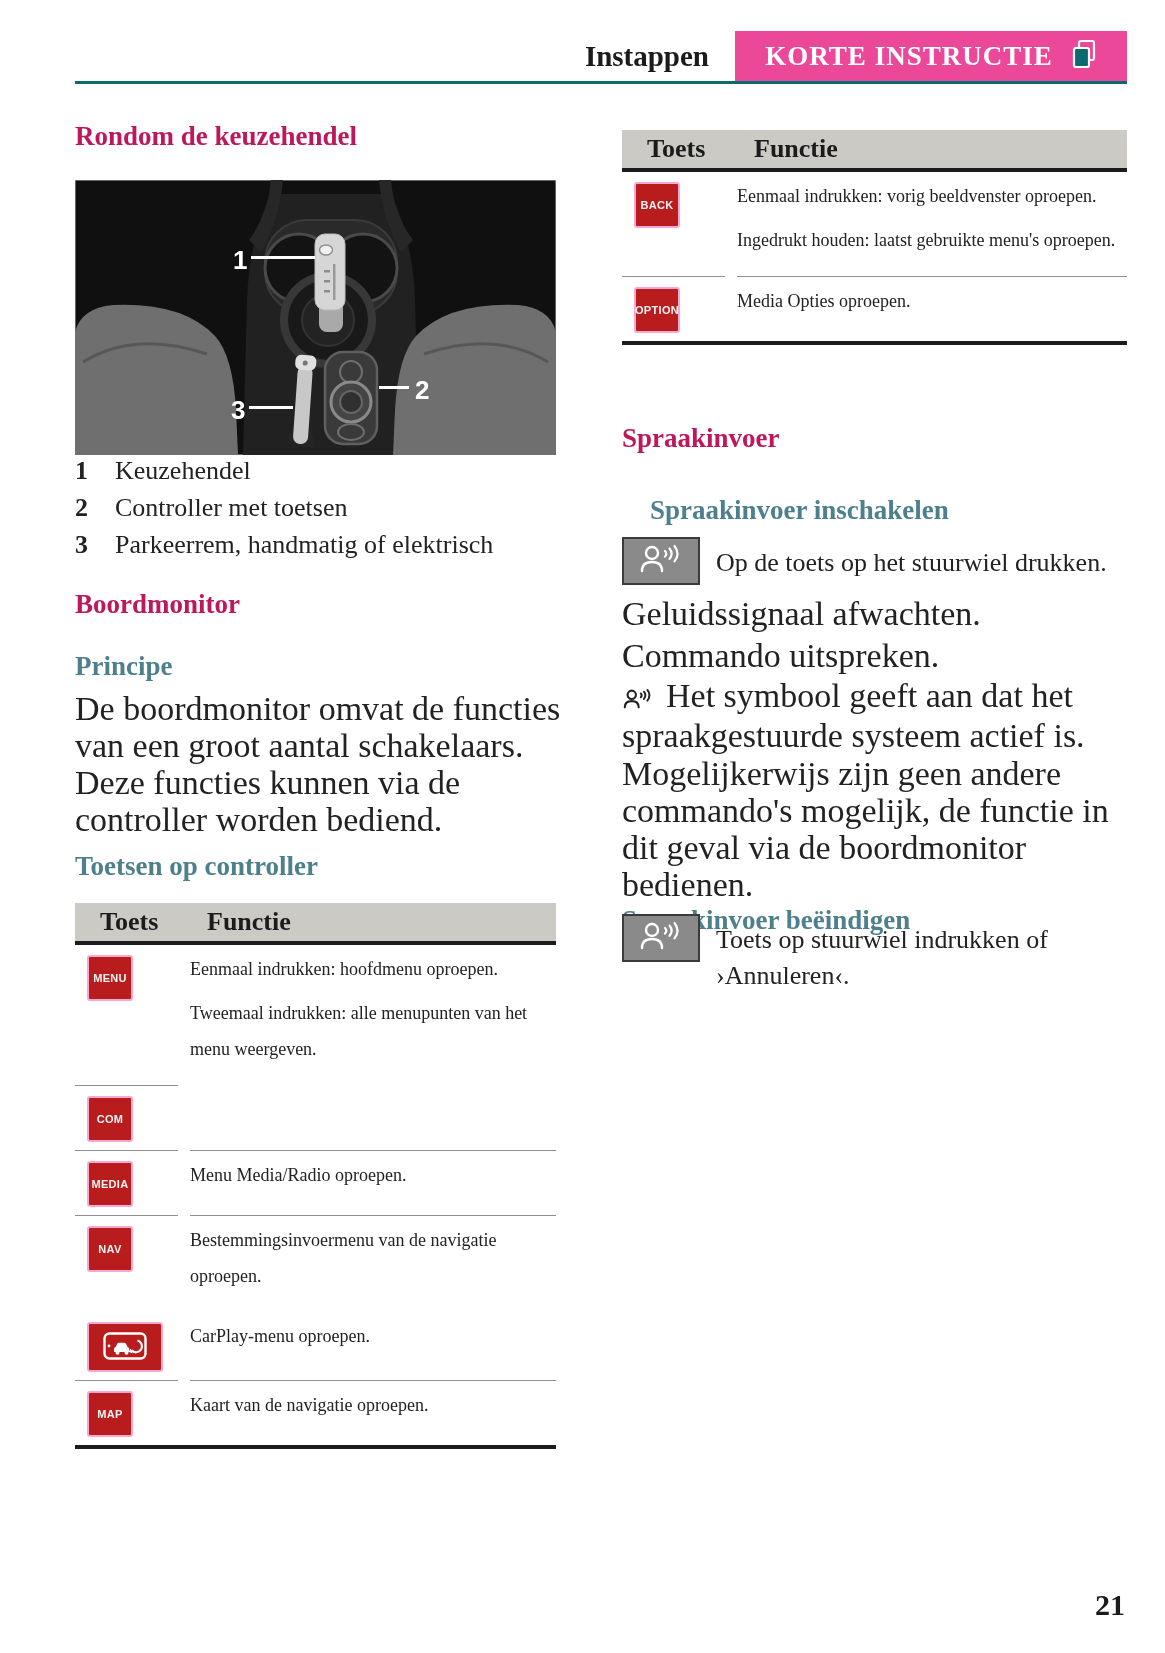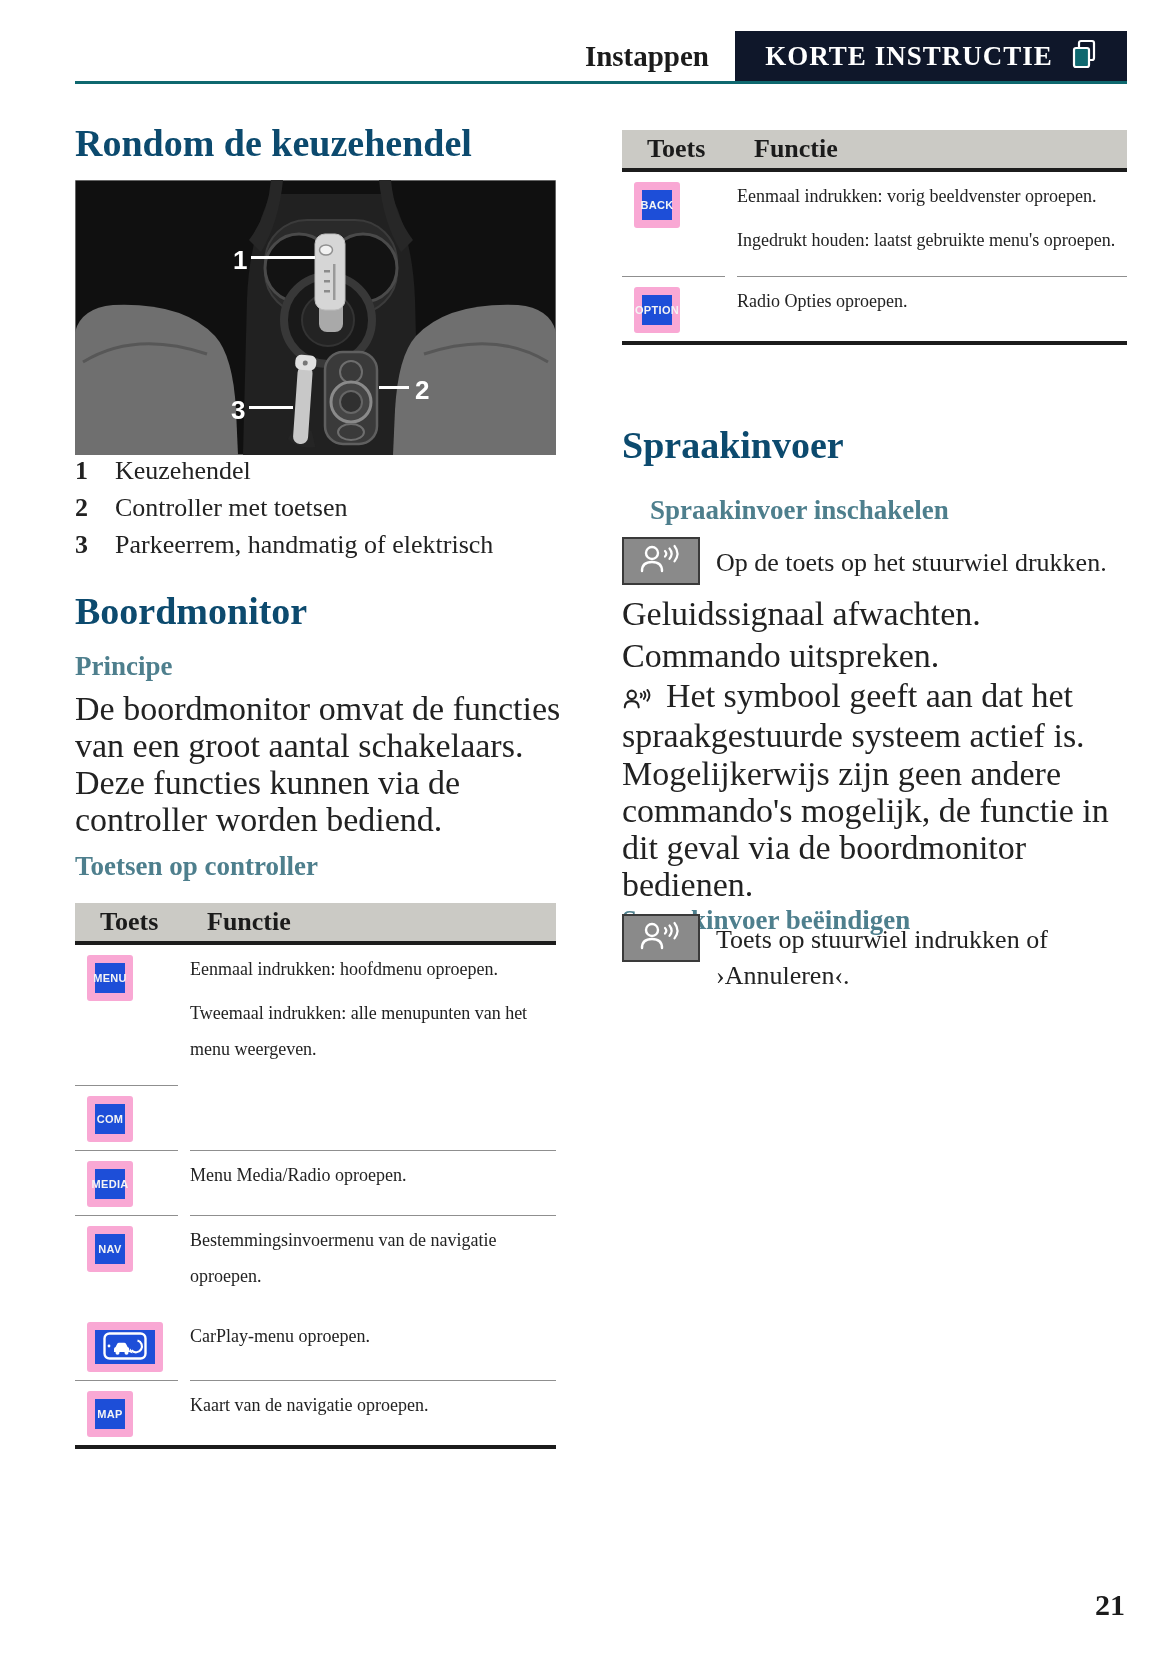--- a/index.html
+++ b/index.html
@@ -3,27 +3,27 @@
 <meta charset="utf-8">
 <style>
   html,body{margin:0;padding:0;background:#ffffff;}
   .page{position:relative;width:1165px;height:1653px;background:#fff;overflow:hidden;
         font-family:"Liberation Serif","DejaVu Serif",serif;color:#222;}
 
   
   .hdr{position:absolute;left:75px;top:31px;width:1052px;height:50px;
        display:flex;justify-content:flex-end;align-items:center;}
   .hdr-section{font-size:29px;font-weight:bold;color:#1b1b1b;margin-right:26px;}
-  .badge{width:392px;height:50px;background:#0f172a;display:flex;align-items:center;
+  .badge{width:392px;height:50px;background:#ec4899;display:flex;align-items:center;
          justify-content:center;gap:18px;}
   .badge-label{color:#fff;font-size:27px;font-weight:bold;letter-spacing:1px;}
   .rule{position:absolute;left:75px;top:81px;width:1052px;height:3px;background:#0e686f;}
 
   
-  .h1{position:absolute;font-size:38px;font-weight:bold;color:#0c4a6e;}
+  .h1{position:absolute;font-size:27px;font-weight:bold;color:#be185d;}
   .h2{position:absolute;font-size:27px;font-weight:bold;color:#4e7f8d;}
   .p{position:absolute;font-size:34px;line-height:37px;color:#222;}
 
   
   #figure{position:absolute;left:75px;top:180px;width:481px;height:275px;}
   #figure svg{display:block;}
 
   
   #legend{position:absolute;left:75px;top:452px;width:490px;}
   .legend-item{display:flex;font-size:26px;line-height:37px;}
@@ -37,21 +37,21 @@
             padding-left:25px;border-bottom:4px solid #1c1c1c;box-sizing:border-box;}
   .th-key{width:107px;font-size:26px;font-weight:bold;color:#1b1b1b;}
   .th-fn{font-size:26px;font-weight:bold;color:#1b1b1b;}
   .trow{display:flex;}
   .kcol{box-sizing:border-box;width:103px;margin-right:12px;flex-shrink:0;
         padding:10px 0 8px 12px;}
   .fcol{flex:1;font-size:18px;line-height:36px;padding:6px 0 10px;}
   .fcol p{margin:0 0 8px;}
   .trow.sep .kcol,.trow.sep .fcol{border-top:1px solid #8f8f8f;}
 
-  .keybtn{width:46px;height:46px;background:#1d4ed8;border:8px solid #f9a8d4;border-radius:3px;
+  .keybtn{width:46px;height:46px;background:#b91c1c;border:2px solid #f9a8d4;border-radius:3px;
           color:#f4f4f4;font-family:"Liberation Sans","DejaVu Sans",sans-serif;font-size:11px;
           font-weight:bold;letter-spacing:.3px;display:flex;align-items:center;justify-content:center;
           box-sizing:border-box;}
   .keybtn.wide{width:76px;height:50px;}
 
   
   .vrow{position:absolute;left:622px;width:505px;display:flex;}
   #vrow-enable{top:537px;}
   #vrow-end{top:914px;}
   .vbtn{width:78px;height:48px;background:#8a8a8a;border:2px solid #3a3a3a;box-sizing:border-box;
@@ -233,21 +233,21 @@
       <div class="fcol">
         <p>Eenmaal indrukken: vorig beeldvenster oproepen.</p>
         <p>Ingedrukt houden: laatst gebruikte menu's oproepen.</p>
       </div>
     </div>
     <div class="trow sep">
       <div class="kcol">
           <div class="keybtn">OPTION</div>
         </div>
       <div class="fcol">
-          <p>Radio Opties oproepen.</p>
+          <p>Media Opties oproepen.</p>
         </div>
     </div>
   </div>
 
   <div class="h1" style="left:622px;top:423px;">Spraakinvoer</div>
   <div class="h2" style="left:622px;top:495px;margin-left:28px;">Spraakinvoer inschakelen</div>
 
   <div class="vrow" id="vrow-enable">
     <div class="vbtn">
       <span>

